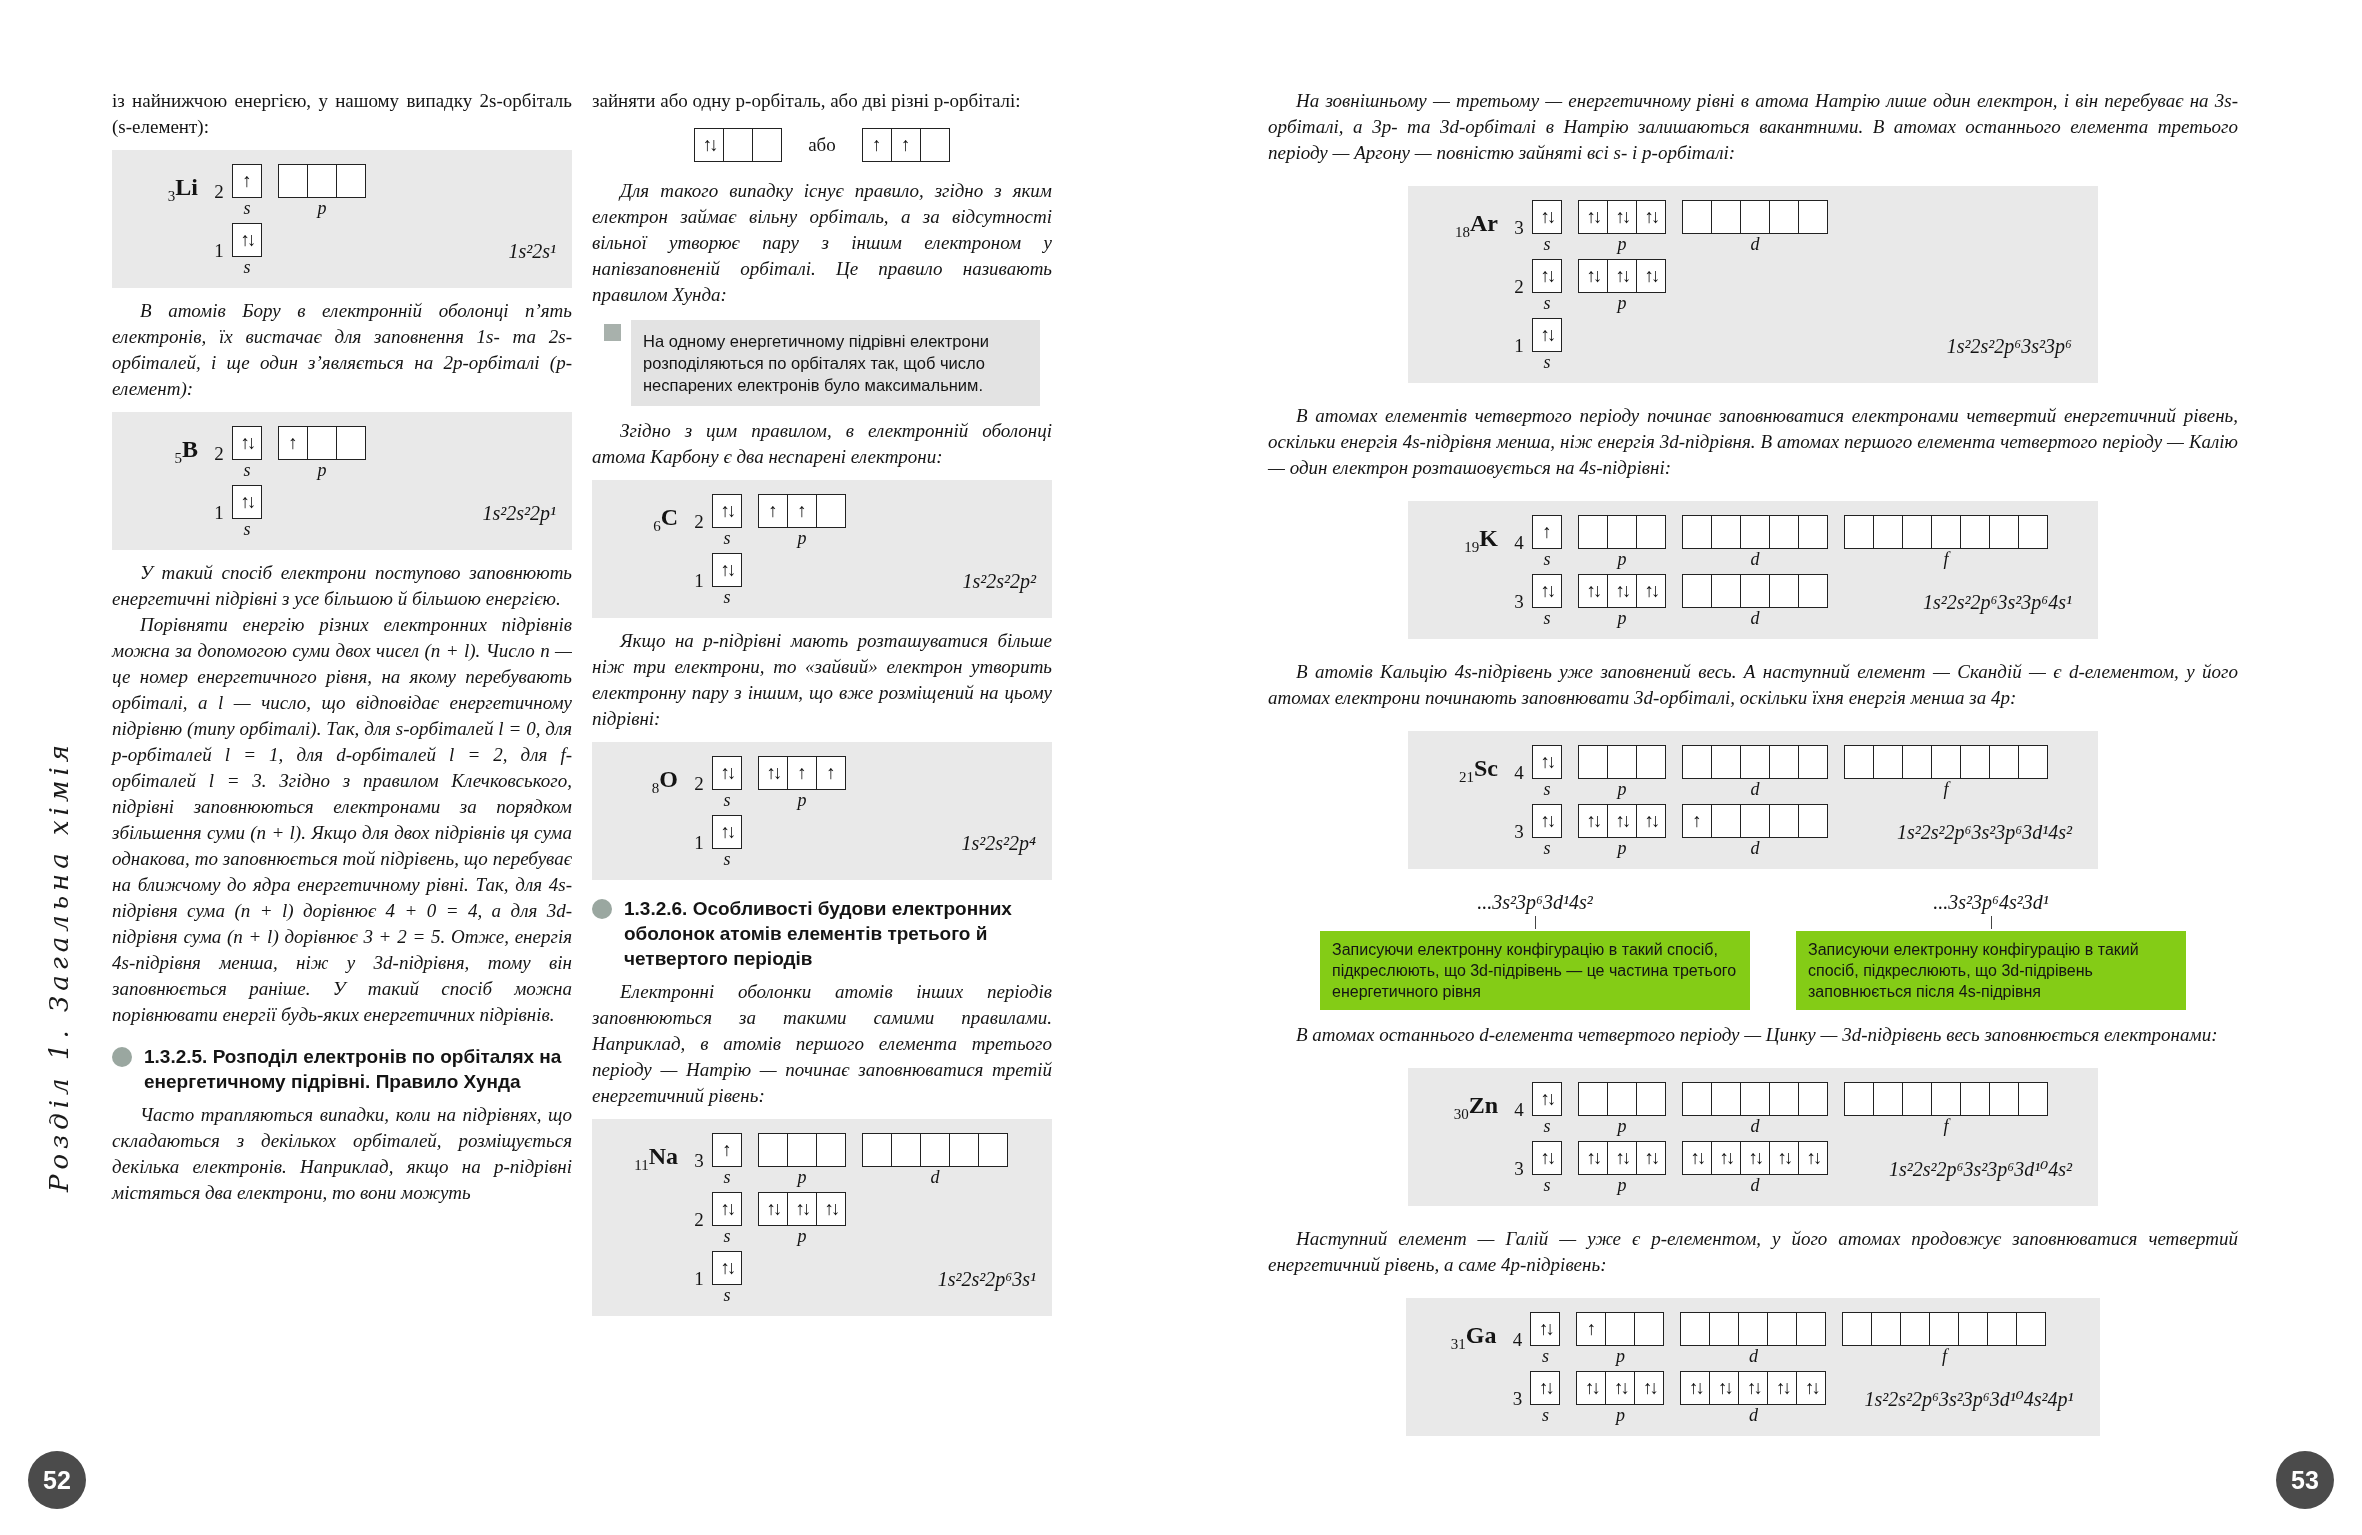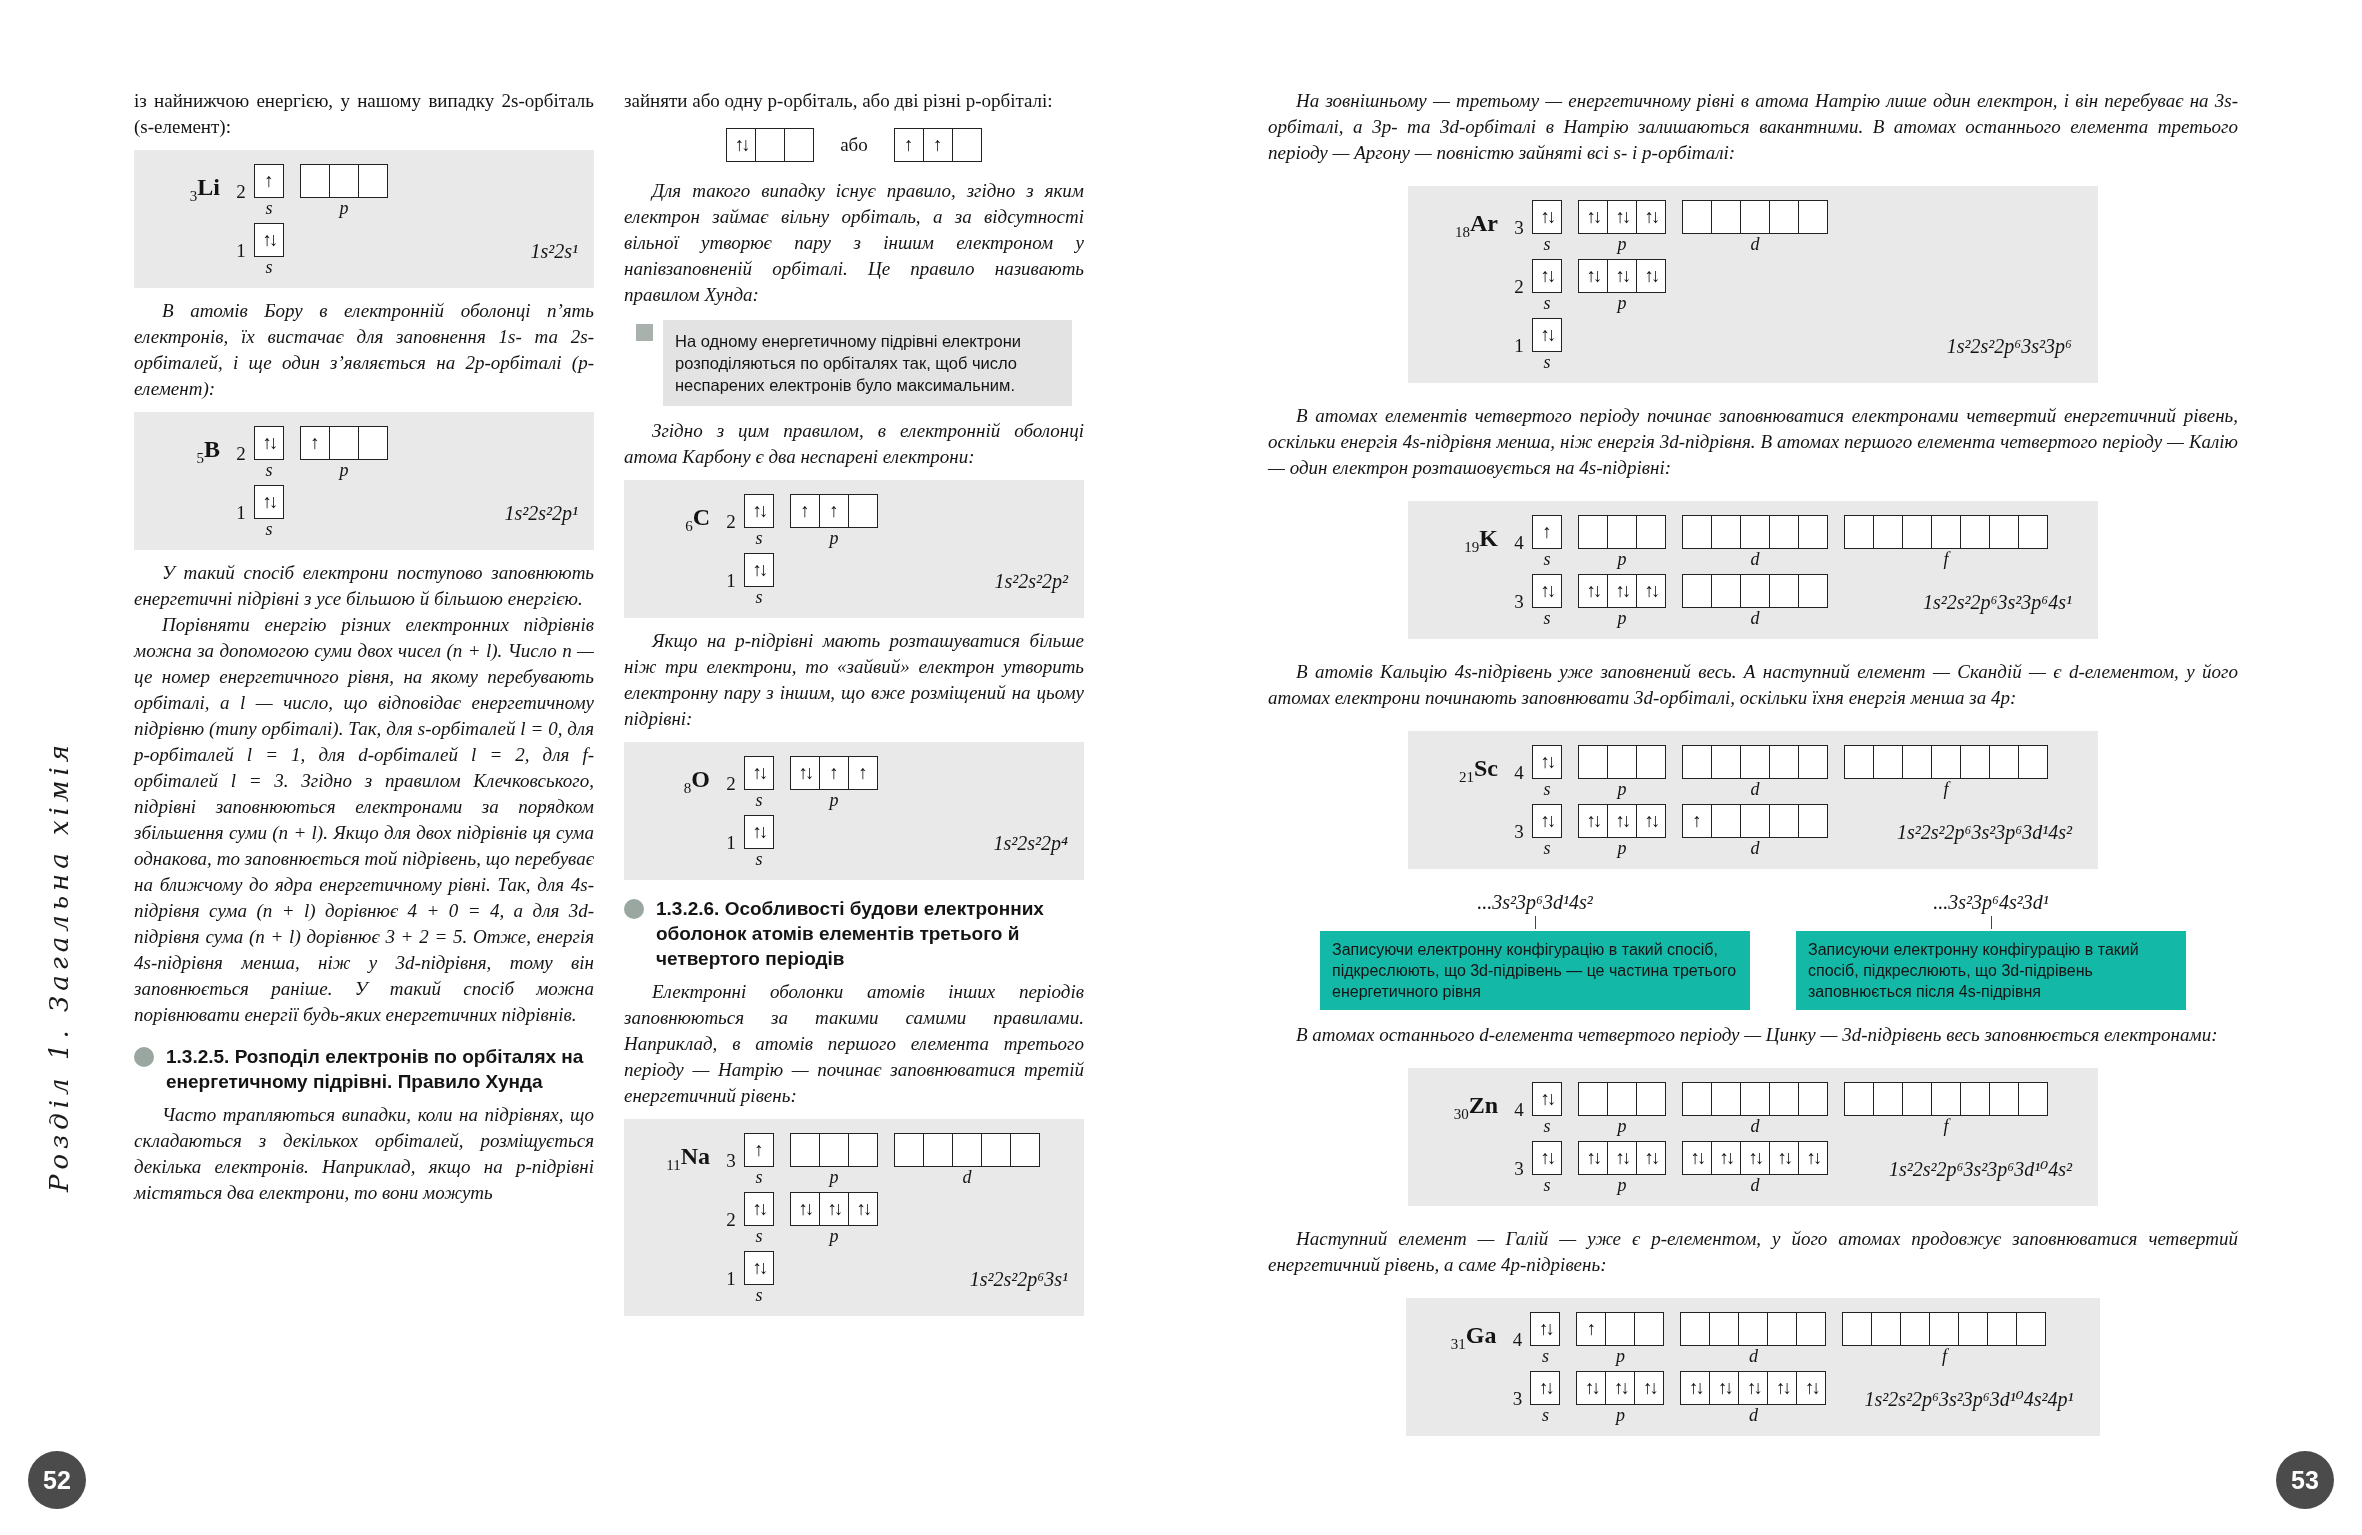--- a/index.html
+++ b/index.html
@@ -8,21 +8,21 @@
     position: relative;
     width: 2362px; height: 1535px;
     background: #ffffff;
     overflow: hidden;
     font-family: "Liberation Serif", "DejaVu Serif", serif;
     color: #141414;
   }
   
   .page-left  { position: absolute; left: 0;      top: 0; width: 1150px; height: 100%; }
   .page-right { position: absolute; left: 1268px; top: 0; width: 1094px; height: 100%; }
-  .cols { position: absolute; left: 134px; top: 88px; display: flex; gap: 30px; }
+  .cols { position: absolute; left: 112px; top: 88px; display: flex; gap: 20px; }
   .col  { width: 460px; }
   .rp-content { position: absolute; left: 0; top: 88px; width: 970px; }
 
   p.bodytext { font-size: 19px; line-height: 26px; text-align: justify; }
   p.para { text-indent: 28px; font-style: italic; }
   p.cont { text-indent: 0; }
 
   
   .sidebar-label {
     position: absolute; left: 44px; top: 740px;
@@ -76,21 +76,21 @@
   .note-square { width: 17px; height: 17px; background: #a8b1ac; flex: none; margin-top: 4px; }
   .note-box { background: #e3e3e3; padding: 10px 12px;
               font-family: "Liberation Sans", sans-serif; font-size: 16.5px; line-height: 22px; }
 
   
   .notation-notes { display: flex; justify-content: center; gap: 46px; margin: 16px 0 12px 0; }
   .cnote { width: 430px; }
   .cnote.narrow { width: 390px; }
   .cn-config { text-align: center; font-style: italic; font-size: 20px; line-height: 26px; }
   .cn-line { width: 1px; height: 13px; background: #444; margin: 1px auto 2px auto; }
-  .cn-box { background: #14b8a6; padding: 8px 12px;
+  .cn-box { background: #84cc16; padding: 8px 12px;
             font-family: "Liberation Sans", sans-serif; font-size: 16px; line-height: 21px; }
 </style>
 </head>
 <body>
 
 <div class="spread">
 
   <div class="page-left">
     <div class="sidebar-label">Розділ 1. Загальна хімія</div>
     <div class="pagenum pn-left">52</div>

